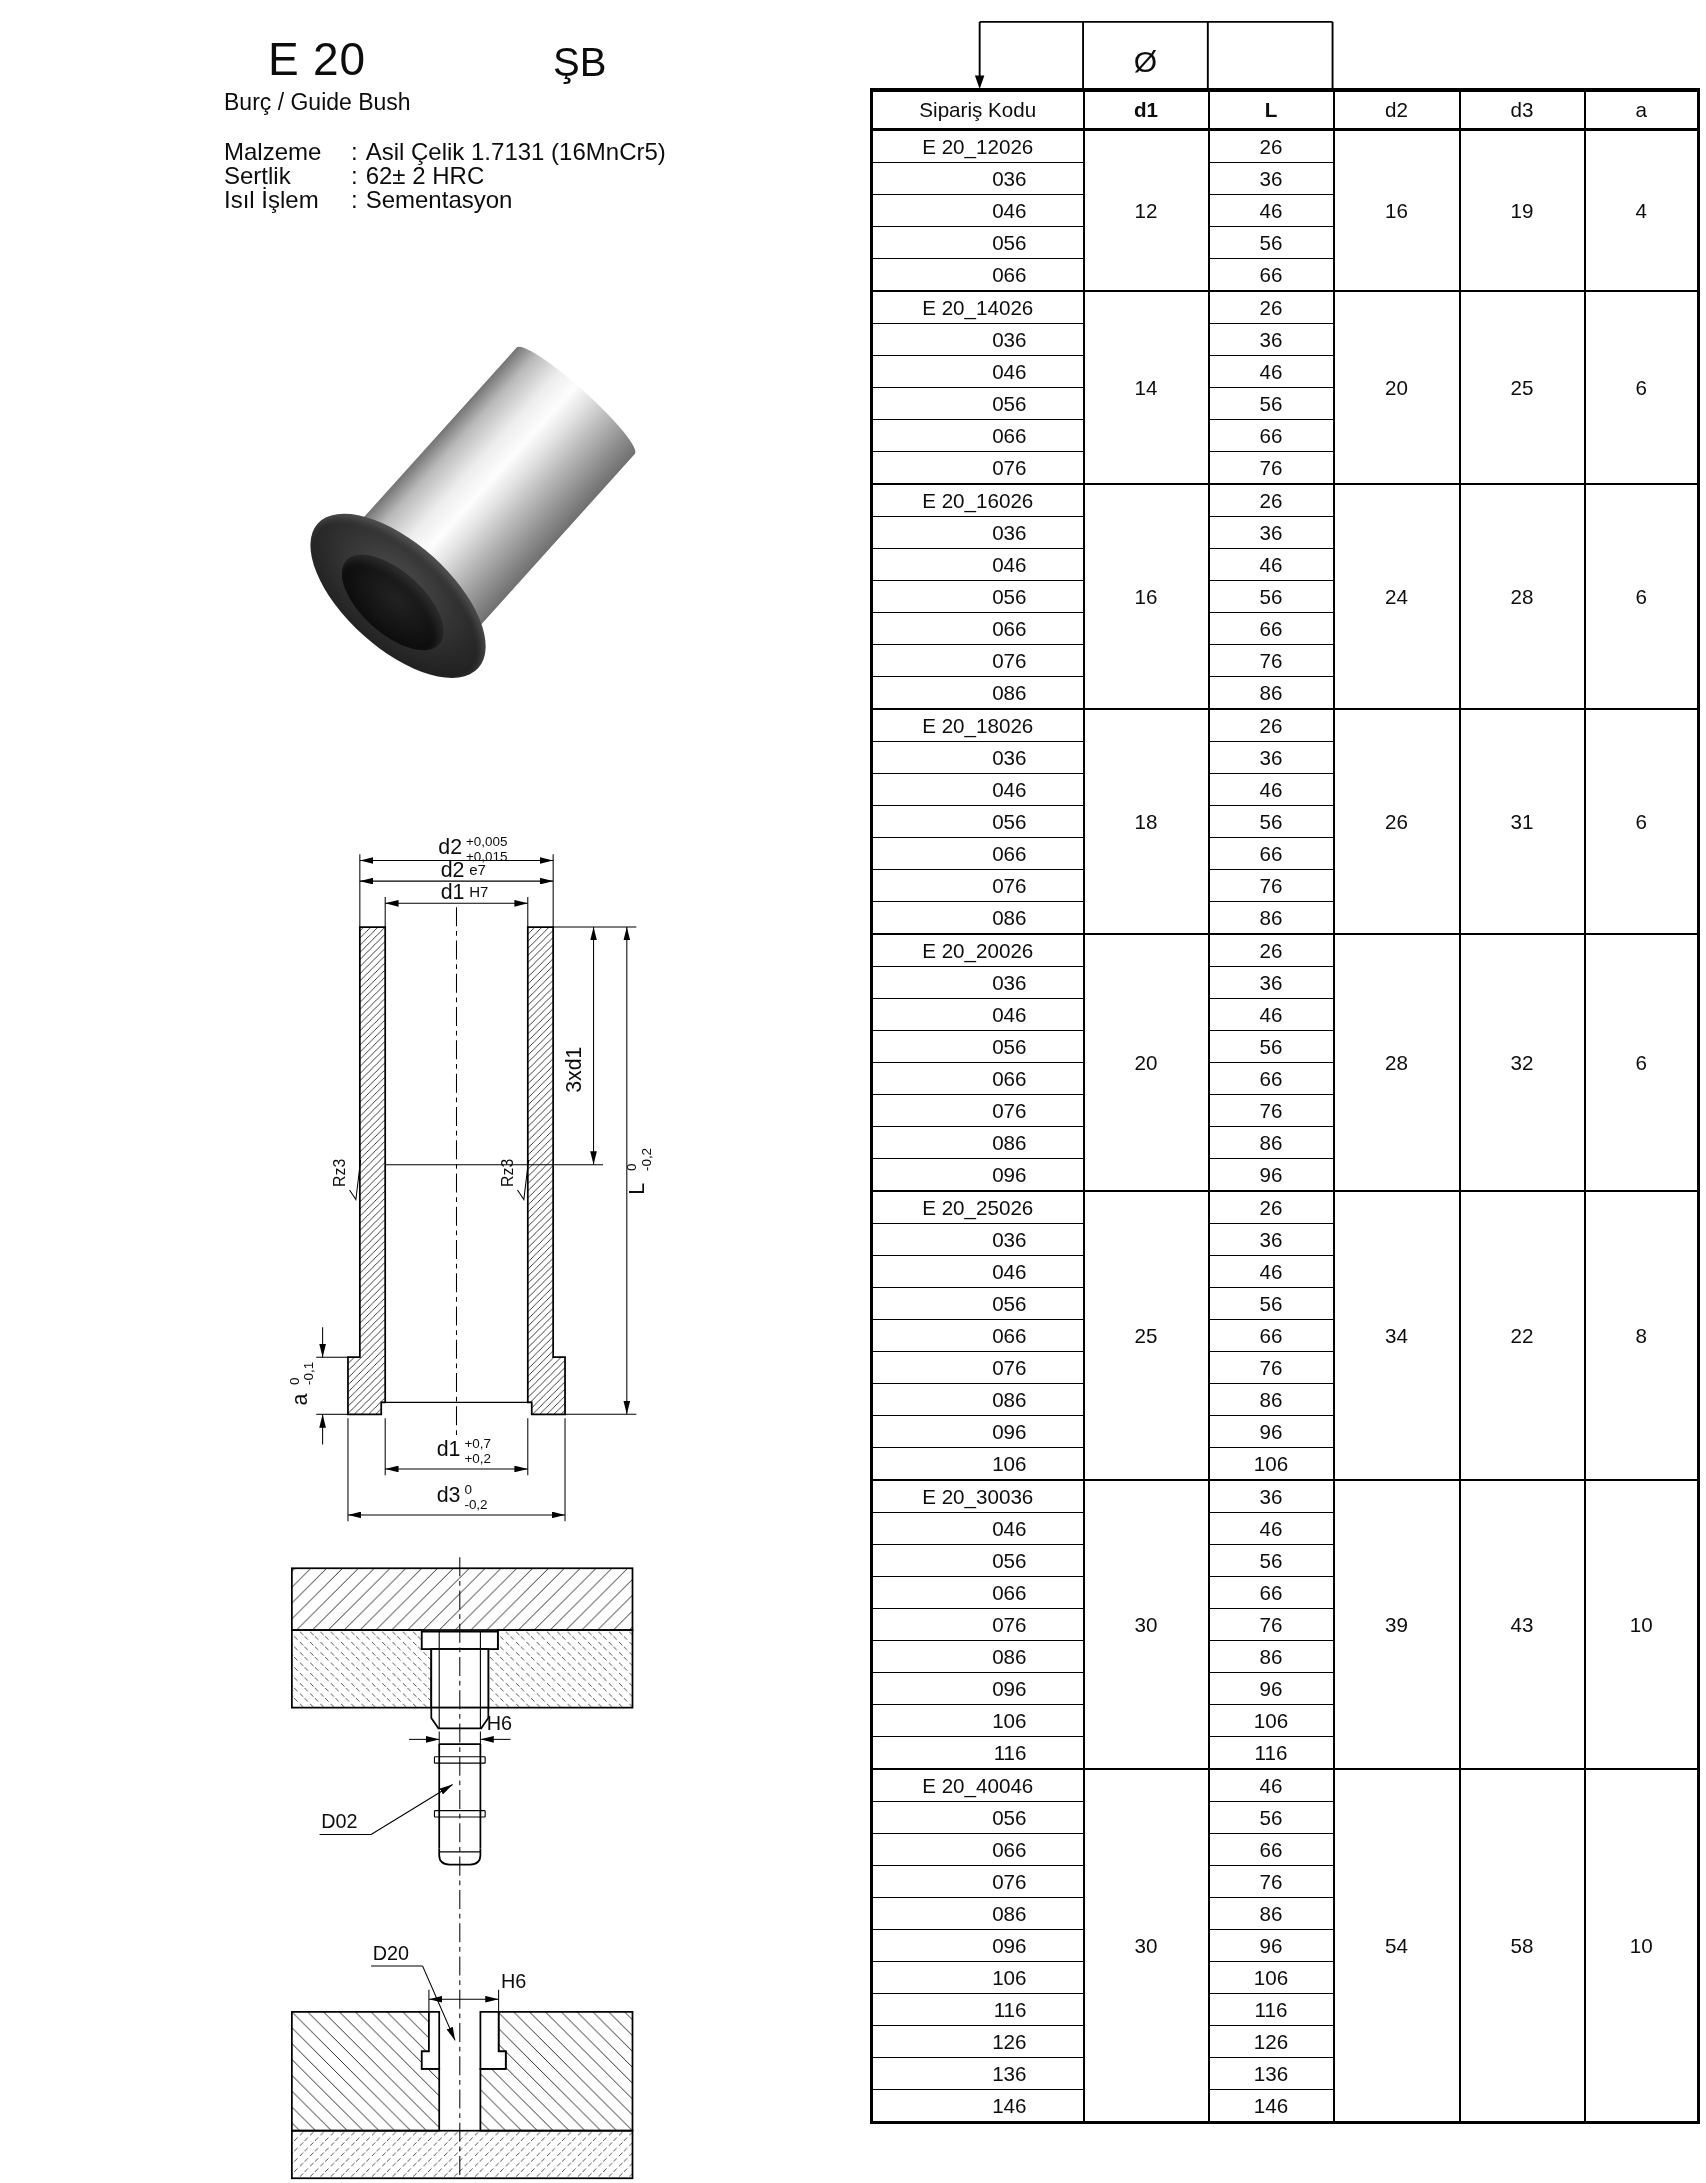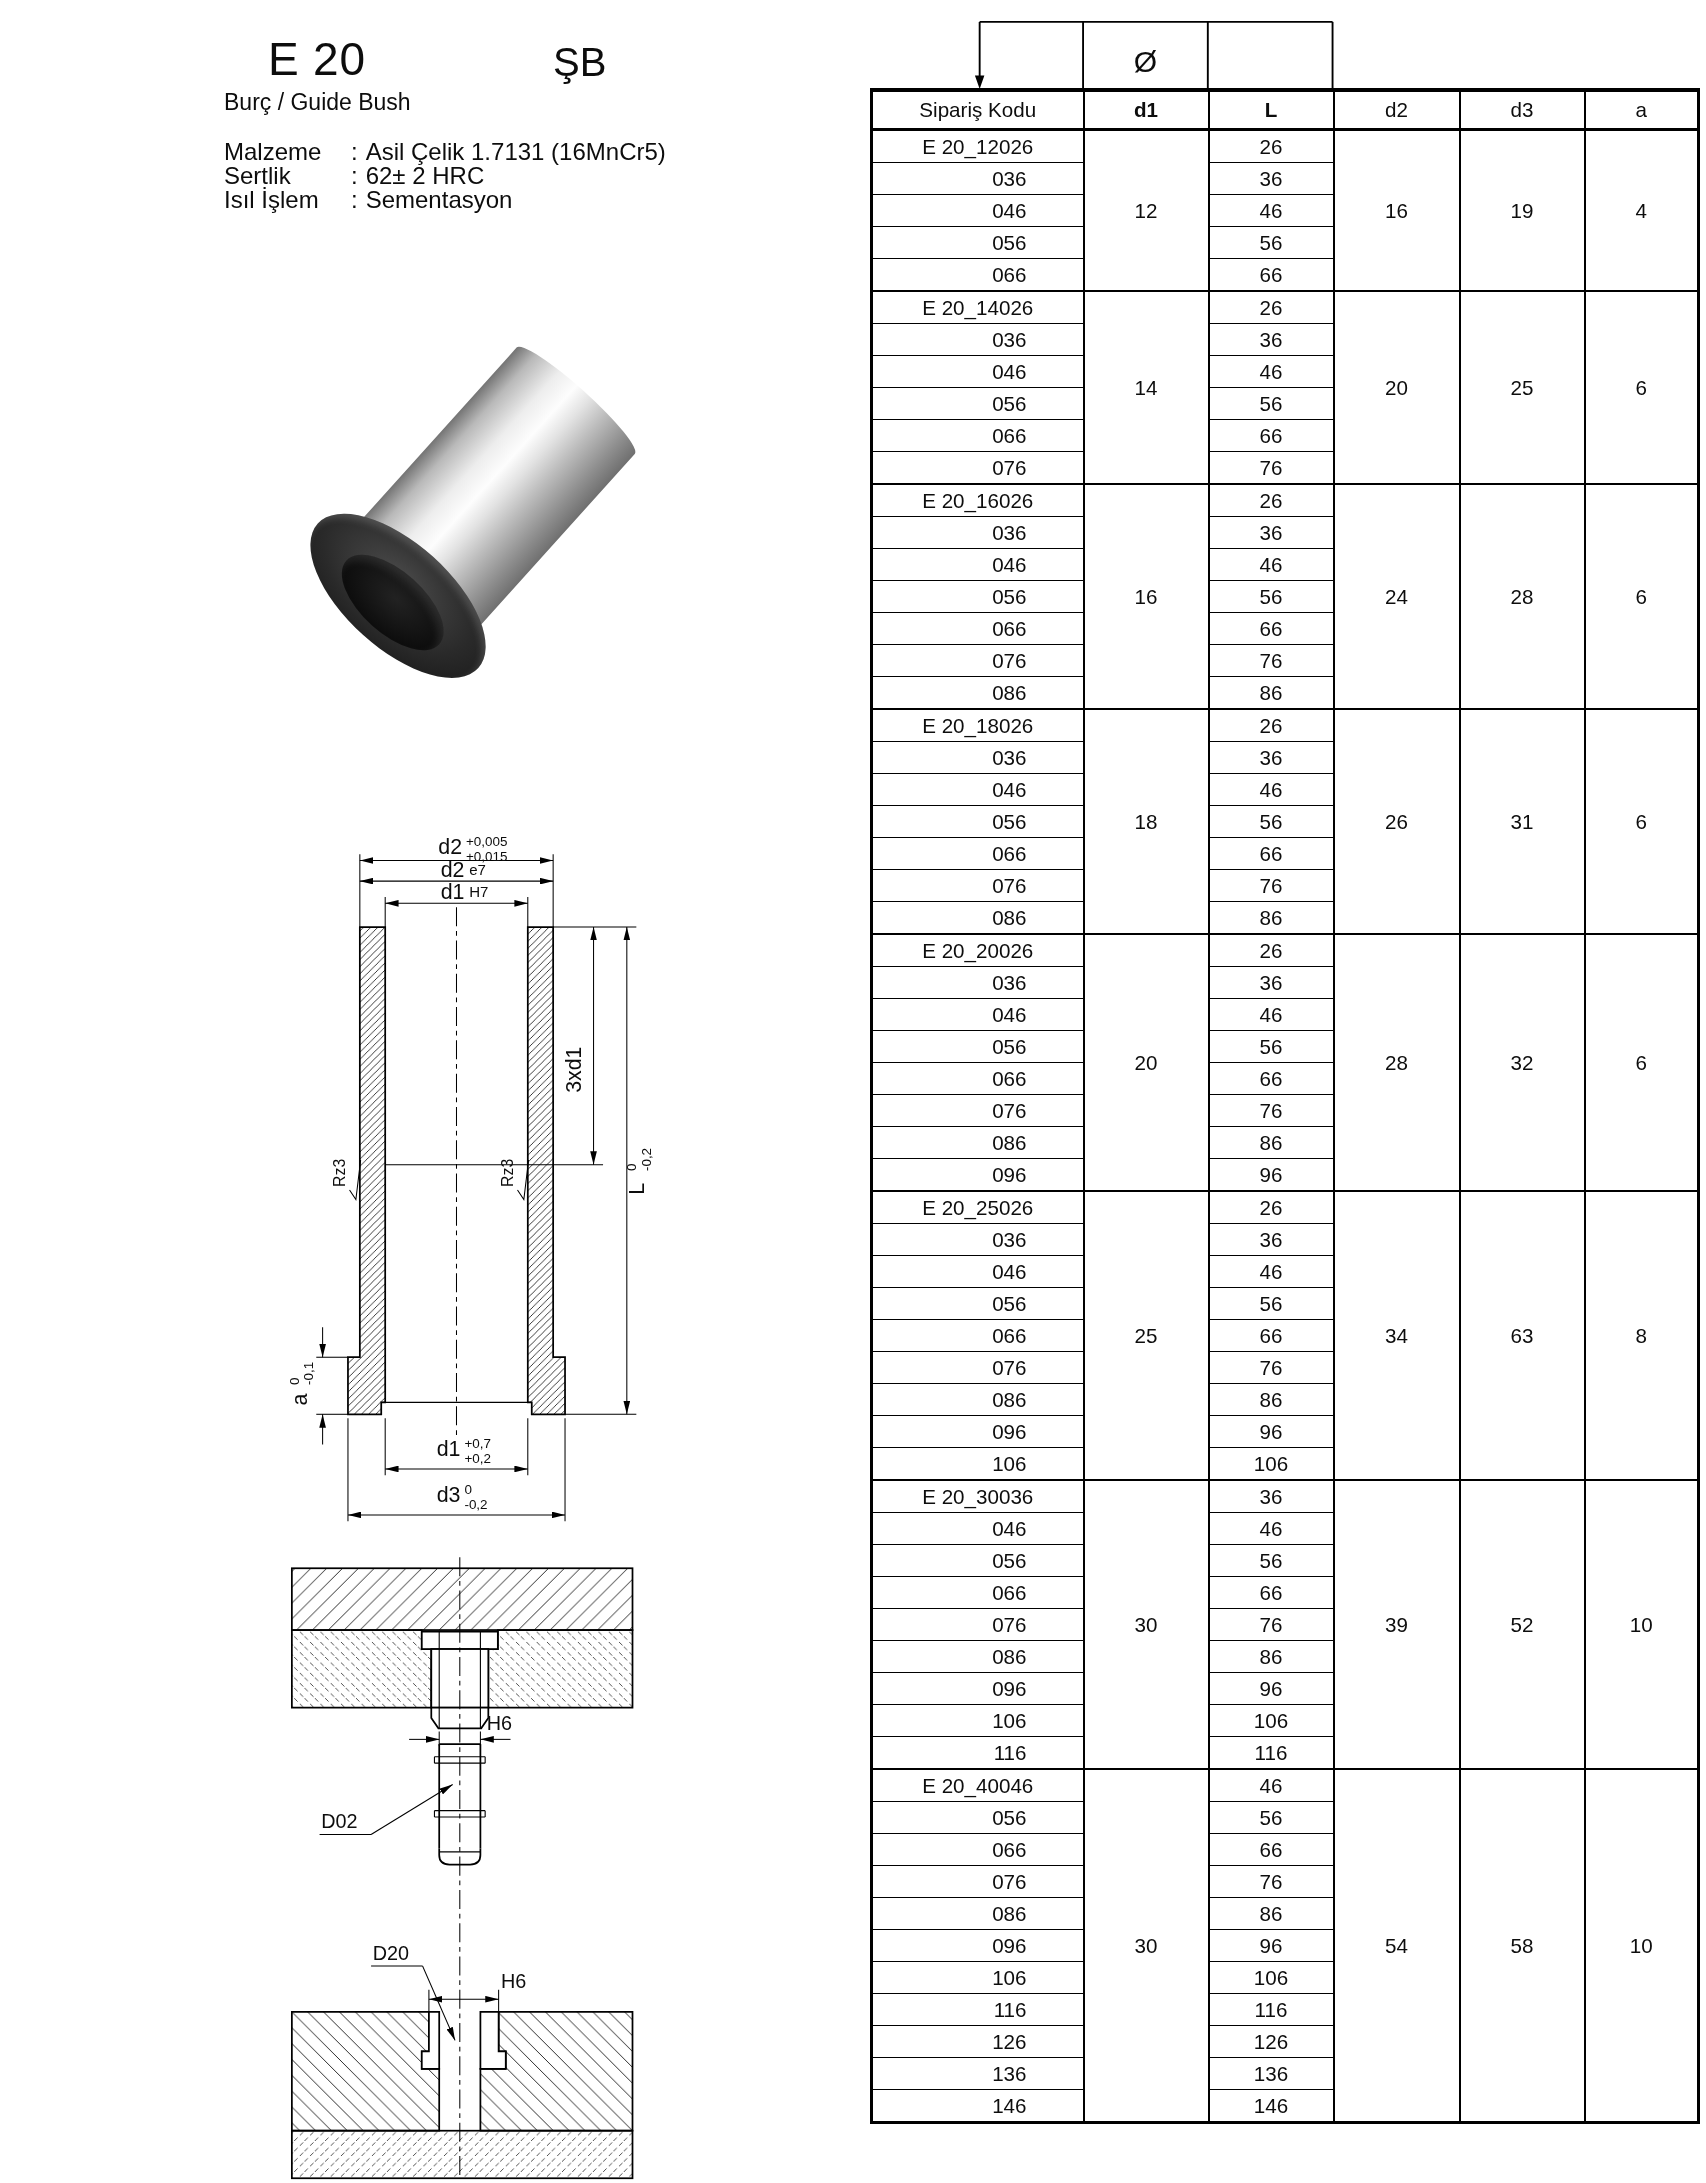--- a/index.html
+++ b/index.html
@@ -446,21 +446,21 @@
       </tr>
       <tr>
         <td class="vb hb sub">096</td>
         <td class="vb hb">96</td>
       </tr>
       <tr class="gstart">
         <td class="vb hb">E 20_25026</td>
         <td class="vb" rowspan="9">25</td>
         <td class="vb hb">26</td>
         <td class="vb" rowspan="9">34</td>
-        <td class="vb" rowspan="9">63</td>
+        <td class="vb" rowspan="9">22</td>
         <td class="vb" rowspan="9">8</td>
       </tr>
       <tr>
         <td class="vb hb sub">036</td>
         <td class="vb hb">36</td>
       </tr>
       <tr>
         <td class="vb hb sub">046</td>
         <td class="vb hb">46</td>
       </tr>
@@ -486,21 +486,21 @@
       </tr>
       <tr>
         <td class="vb hb sub">106</td>
         <td class="vb hb">106</td>
       </tr>
       <tr class="gstart">
         <td class="vb hb">E 20_30036</td>
         <td class="vb" rowspan="9">30</td>
         <td class="vb hb">36</td>
         <td class="vb" rowspan="9">39</td>
-        <td class="vb" rowspan="9">52</td>
+        <td class="vb" rowspan="9">43</td>
         <td class="vb" rowspan="9">10</td>
       </tr>
       <tr>
         <td class="vb hb sub">046</td>
         <td class="vb hb">46</td>
       </tr>
       <tr>
         <td class="vb hb sub">056</td>
         <td class="vb hb">56</td>
       </tr>

